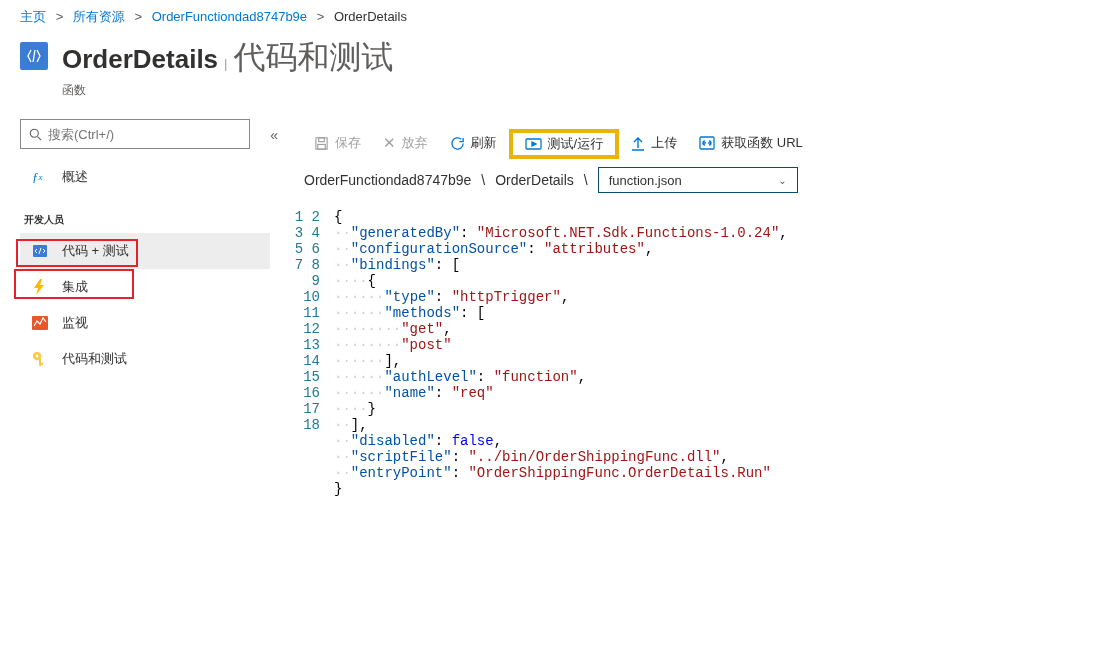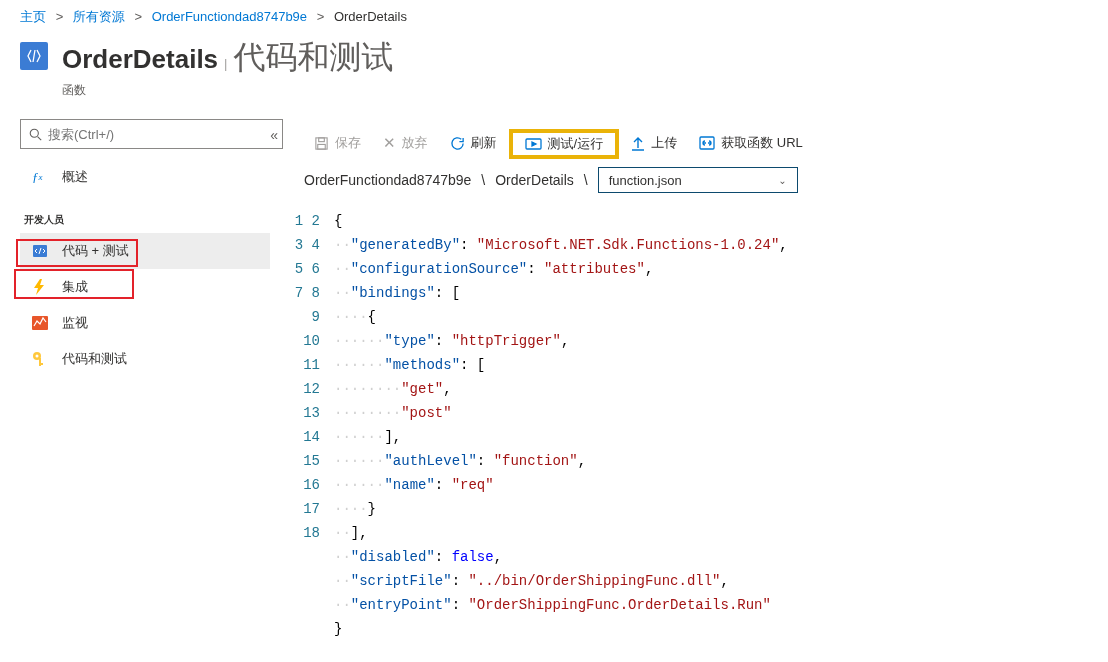--- a/index.html
+++ b/index.html
@@ -13,21 +13,21 @@
 .header { display: flex; align-items: flex-start; padding: 6px 20px 14px; }
 .header-icon { width: 28px; height: 28px; background: #3b7cd4; color: #fff; display: flex; align-items: center; justify-content: center; margin-right: 14px; margin-top: 6px; border-radius: 2px; }
 .header-text h1 { font-size: 26px; font-weight: 600; display: inline; }
 .header-text .sub { font-size: 32px; font-weight: 400; color: #605e5c; }
 .header-text .divider { color: #a19f9d; margin: 0 6px; font-weight: 300; }
 .header-text .type { font-size: 12px; color: #605e5c; margin-top: 2px; }
 
 .body { display: flex; height: calc(100% - 90px); }
 .sidebar { width: 290px; padding: 0 8px 0 20px; border-right: none; position: relative; }
 .collapse { position: absolute; right: 12px; top: 14px; color: #605e5c; font-size: 14px; cursor: pointer; }
-.searchbox { display: flex; align-items: center; border: 1px solid #8a8886; width: 263px; height: 30px; padding: 0 8px; margin-top: 6px; }
+.searchbox { display: flex; align-items: center; border: 1px solid #8a8886; width: 230px; height: 30px; padding: 0 8px; margin-top: 6px; }
 .searchbox input { border: none; outline: none; font-size: 13px; width: 100%; background: transparent; }
 .searchbox .sicon { color: #605e5c; margin-right: 6px; font-size: 14px; }
 
 .nav-item { display: flex; align-items: center; height: 36px; padding: 0 12px; cursor: pointer; margin-right: 12px; }
 .nav-item.top { margin-top: 10px; }
 .nav-item .nicon { width: 18px; margin-right: 12px; display: flex; align-items: center; }
 .nav-section { font-size: 10px; font-weight: 600; margin: 18px 0 6px 4px; }
 .nav-item.selected { background: #ededed; }
 .highlight-box { border: 2px solid #e3222a; position: absolute; }
 
@@ -35,21 +35,21 @@
 .toolbar { display: flex; align-items: flex-end; height: 46px; padding: 0 14px; gap: 2px; }
 .tbtn { display: flex; align-items: center; height: 32px; padding: 0 10px; cursor: pointer; color: #323130; font-size: 13px; }
 .tbtn.disabled { color: #a19f9d; }
 .tbtn .ticon { margin-right: 6px; font-size: 15px; display: flex; align-items: center; }
 .tbtn.blue .ticon { color: #0078d4; }
 .tbox { border: 4px solid #eab308; padding: 0 8px; height: 30px; display: flex; align-items: center; }
 
 .pathbar { display: flex; align-items: center; padding: 8px 14px 12px; gap: 10px; font-size: 14px; }
 .fileselect { border: 1px solid #0c4a6e; height: 26px; width: 200px; display: flex; align-items: center; justify-content: space-between; padding: 0 10px; font-size: 13px; cursor: pointer; }
 
-.editor { font-family: Consolas, "Courier New", monospace; font-size: 14px; line-height: 24px; display: flex; padding-top: 4px; }
+.editor { font-family: Consolas, "Courier New", monospace; font-size: 14px; line-height: 16px; display: flex; padding-top: 4px; }
 .gutter { width: 44px; text-align: right; padding-right: 14px; color: #237893; user-select: none; }
 .code { white-space: pre; }
 .ws { color: #d0d0d0; }
 .key { color: #0451a5; }
 .str { color: #a31515; }
 .bool { color: #0000ff; }
 .punct { color: #000; }
 
 svg { display: block; }
 </style>

